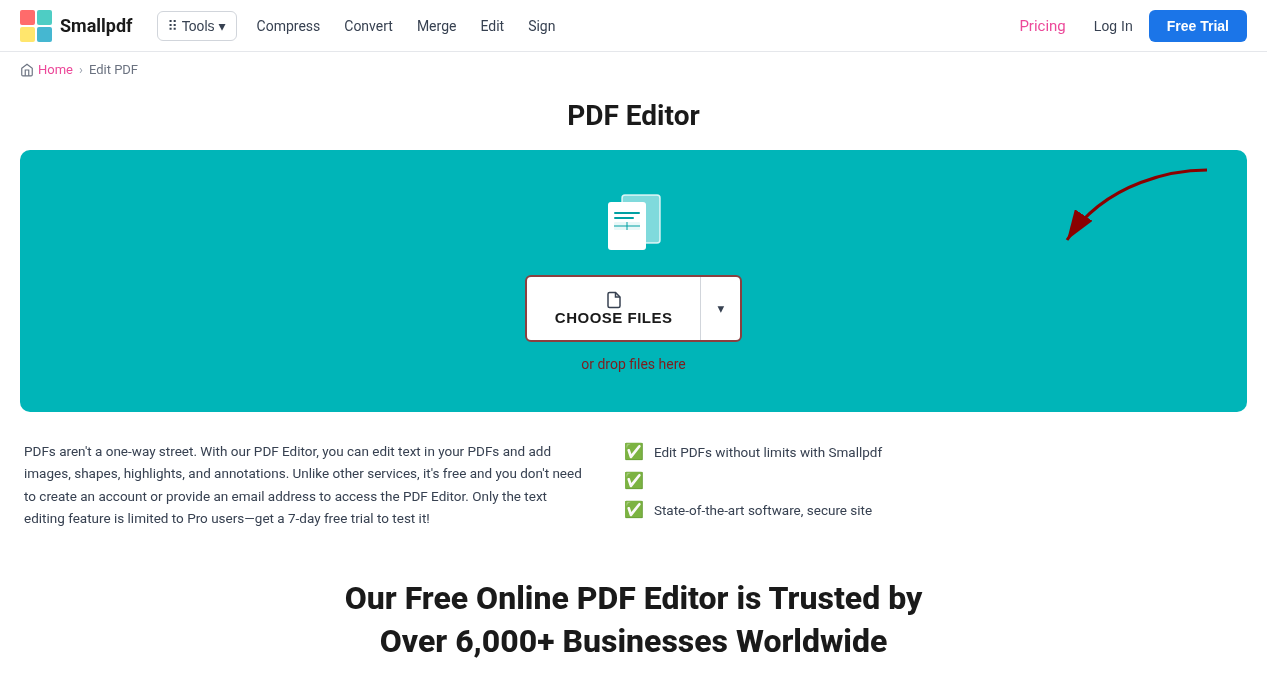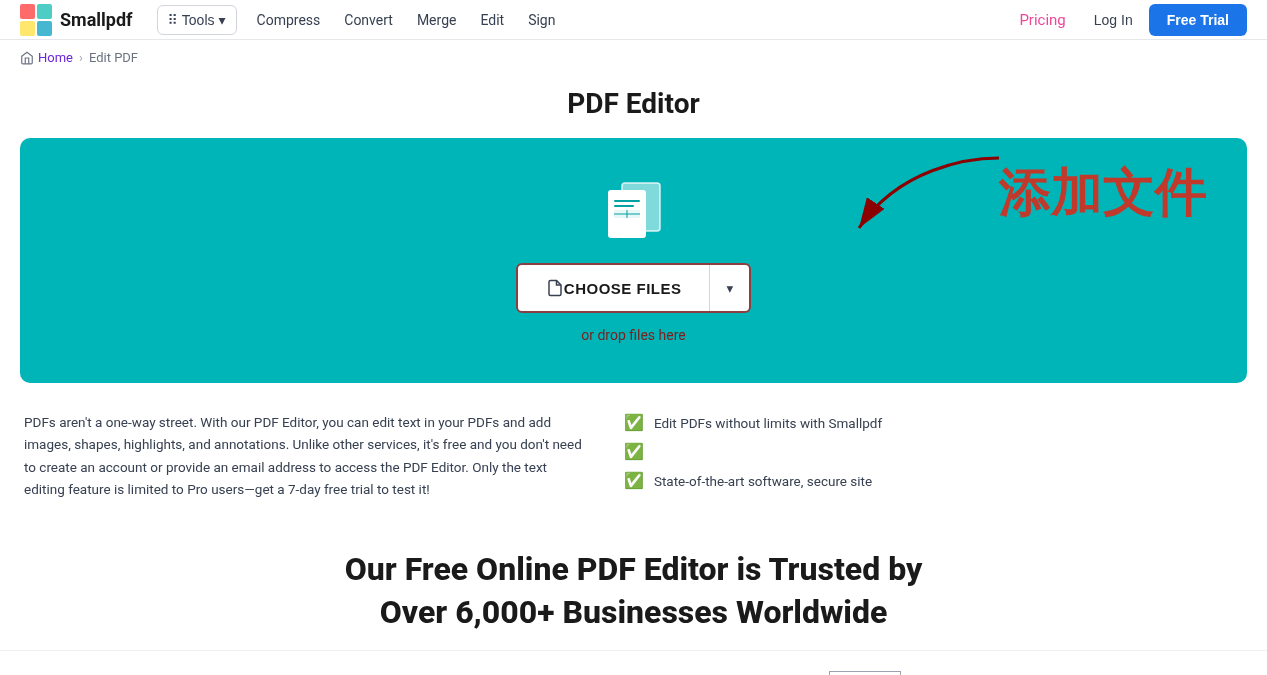--- a/index.html
+++ b/index.html
@@ -1,20 +1,20 @@
 <!DOCTYPE html>
 <html><head>
   <meta charset="utf-8">
   <style>
     * { margin: 0; padding: 0; box-sizing: border-box; }
     body { font-family: -apple-system, BlinkMacSystemFont, 'Segoe UI', Roboto, sans-serif; background: #fff; width: 1267px; min-height: 675px; overflow-x: hidden; }
 
     
     .navbar {
-      display: flex; align-items: center; padding: 0 20px; height: 40px;
+      display: flex; align-items: center; padding: 0 20px; height: 52px;
       border-bottom: 1px solid #e5e7eb; background: #fff; position: relative; z-index: 10;
     }
     .navbar-logo { display: flex; align-items: center; gap: 8px; margin-right: 24px; }
     .logo-icon { width: 32px; height: 32px; }
     .logo-text { font-size: 18px; font-weight: 700; color: #1a1a1a; }
     .nav-tools-btn {
       display: flex; align-items: center; gap: 4px; padding: 6px 10px;
       background: none; border: 1px solid #d1d5db; border-radius: 6px;
       font-size: 14px; cursor: pointer; color: #374151; margin-right: 8px;
     }
@@ -28,21 +28,21 @@
     .nav-free-trial {
       padding: 8px 18px; background: #1b75e8; color: #fff;
       border: none; border-radius: 6px; font-size: 14px; font-weight: 600; cursor: pointer;
     }
 
     
     .breadcrumb {
       display: flex; align-items: center; gap: 6px;
       padding: 10px 20px; font-size: 13px; color: #6b7280;
     }
-    .breadcrumb-home { display: flex; align-items: center; gap: 4px; color: #6d28d9; cursor: pointer; }
+    .breadcrumb-home { display: flex; align-items: center; gap: 4px; color: #ec4899; cursor: pointer; }
     .breadcrumb-sep { color: #9ca3af; }
     .breadcrumb-current { color: #6b7280; }
 
     
     .page-title {
       text-align: center; font-size: 28px; font-weight: 700;
       color: #1a1a1a; margin: 12px 12px 18px;
     }
 
     
@@ -55,21 +55,21 @@
 
     .upload-btn-row {
       display: flex; align-items: stretch;
       border: 2px solid #8a4040; border-radius: 6px; background: #8a4040;
       overflow: hidden;
     }
     .choose-files-btn {
       display: flex; align-items: center; 
       background: #fff; border: none; padding: 14px 28px;
       font-size: 15px; font-weight: 700; color: #1a1a1a;
-      cursor: pointer; letter-spacing: 0.5px;
+      cursor: pointer; letter-spacing: 0.5px; flex-direction: column;
     }
     .dropdown-btn {
       background: #fff; border: none; border-left: 1px solid #d1d5db;
       padding: 14px 16px; cursor: pointer; color: #374151;
       display: flex; align-items: center;
     }
 
     .drop-hint {
       margin-top: 14px; color: #7f1d1d; font-size: 14px;
     }
@@ -187,21 +187,20 @@
       <span>CHOOSE FILES</span>
     </button>
     <button class="dropdown-btn">
       <span>▾</span>
     </button>
   </div>
 
   <p class="drop-hint">or drop files here</p>
 
   <div class="annotation-container">
-    <span class="annotation-text">添加文件</span>
     
     <svg class="arrow-svg" viewBox="0 0 180 100">
       <defs>
         <marker id="arrowhead" markerWidth="10" markerHeight="7" refX="10" refY="3.5" orient="auto">
           <polygon points="0 0, 10 3.5, 0 7" fill="#8B0000"></polygon>
         </marker>
       </defs>
       <path d="M 160 10 C 130 10, 60 20, 20 80" stroke="#8B0000" stroke-width="3" fill="none" marker-end="url(#arrowhead)"></path>
     </svg>
   </div>

